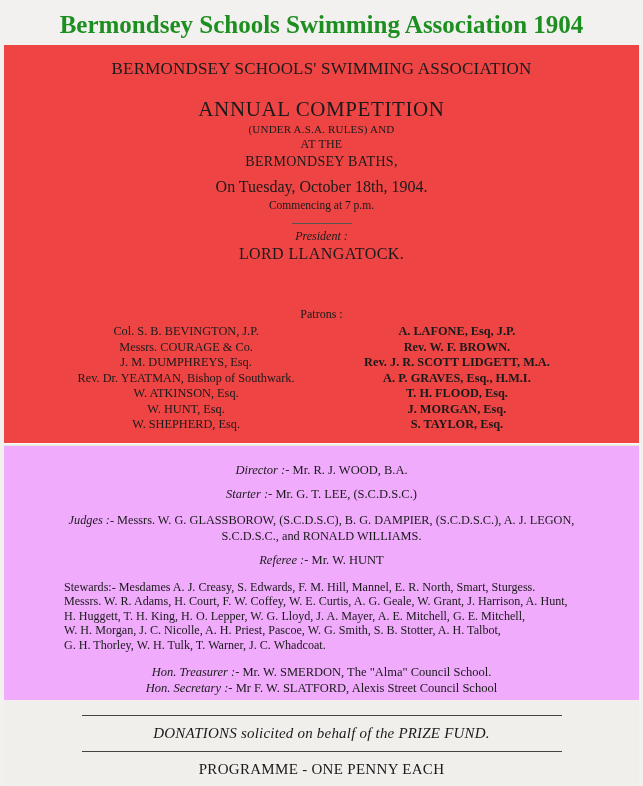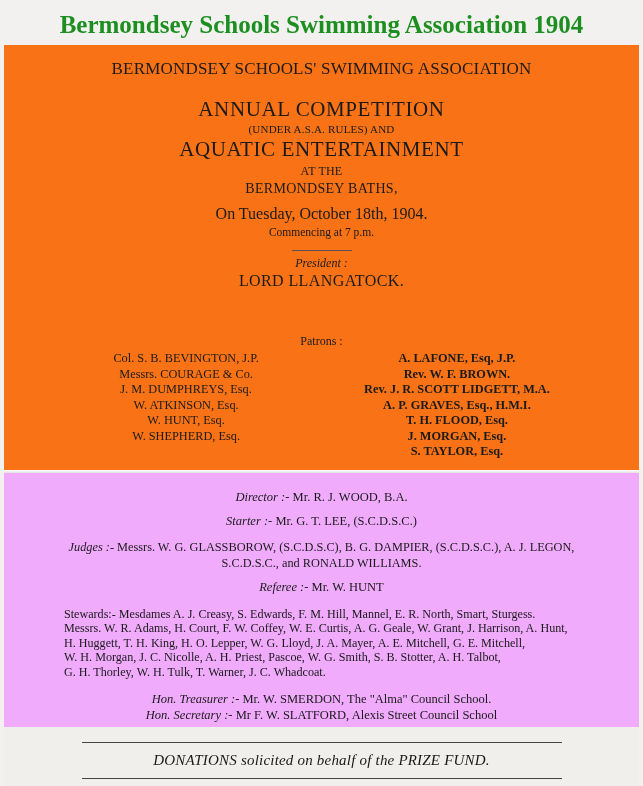--- a/index.html
+++ b/index.html
@@ -65,21 +65,21 @@
     color: #1d8f20;
     letter-spacing: 0px;
   }
   .scan {
     position: relative;
     z-index: 1;
     margin: 0 4px;
     padding: 0;
   }
   .band-a {
-    background: #f97316;
+    background: #ef4444;
     padding: 14px 0 10px 0;
   }
   .band-b {
     background: #f0abfc;
     padding: 8px 0 4px 0;
   }
   .band-c {
     background: #f0efec;
     padding: 6px 0 8px 0;
   }
@@ -216,36 +216,36 @@
   <div class="title-band">
     <div class="main-title" style="color: rgb(29, 143, 32);">Bermondsey Schools Swimming Association 1904</div>
   </div>
 
   <div class="scan">
 
     <div class="band-a">
       <div class="ctr assoc">BERMONDSEY SCHOOLS' SWIMMING ASSOCIATION</div>
       <div class="ctr annual">ANNUAL COMPETITION</div>
       <div class="ctr under">(UNDER A.S.A. RULES) AND</div>
-      <div class="ctr aquatic">AQUATIC ENTERTAINMENT</div>
       <div class="ctr atthe">AT THE</div>
       <div class="ctr baths">BERMONDSEY BATHS,</div>
       <div class="ctr date">On Tuesday, October 18th, 1904.</div>
       <div class="ctr commencing">Commencing at 7 p.m.</div>
 
       <div class="rule"></div>
       <div class="ctr pres-label">President :</div>
       <div class="ctr pres-name">LORD LLANGATOCK.</div>
       <div class="ctr patrons-label">Patrons :</div>
 
       <div class="patrons">
         <div class="col left">
           <div>Col. S. B. BEVINGTON, J.P.</div>
           <div>Messrs. COURAGE &amp; Co.</div>
           <div>J. M. DUMPHREYS, Esq.</div>
+          <div>Rev. Dr. YEATMAN, Bishop of Southwark.</div>
           <div>W. ATKINSON, Esq.</div>
           <div>W. HUNT, Esq.</div>
           <div>W. SHEPHERD, Esq.</div>
         </div>
         <div class="col right">
           <div>A. LAFONE, Esq, J.P.</div>
           <div>Rev. W. F. BROWN.</div>
           <div>Rev. J. R. SCOTT LIDGETT, M.A.</div>
           <div>A. P. GRAVES, Esq., H.M.I.</div>
           <div>T. H. FLOOD, Esq.</div>

